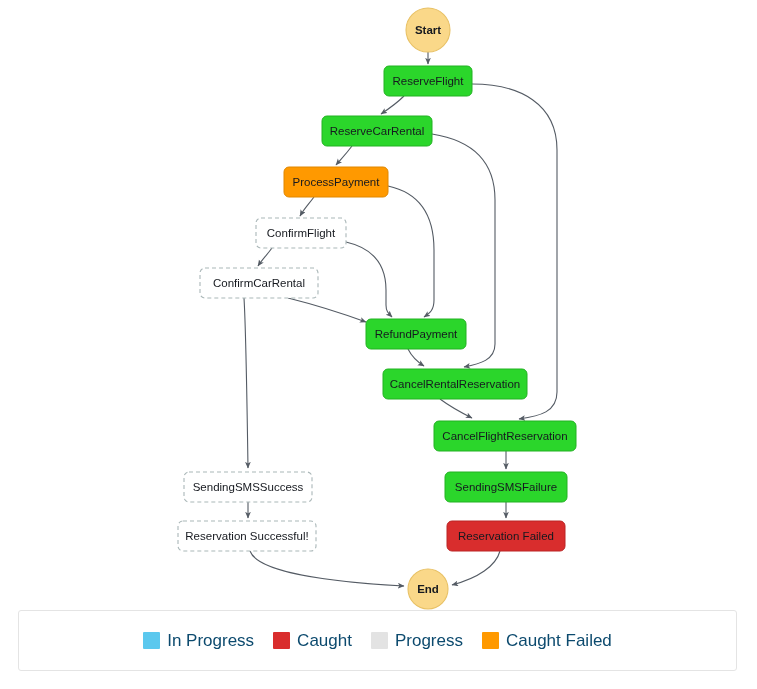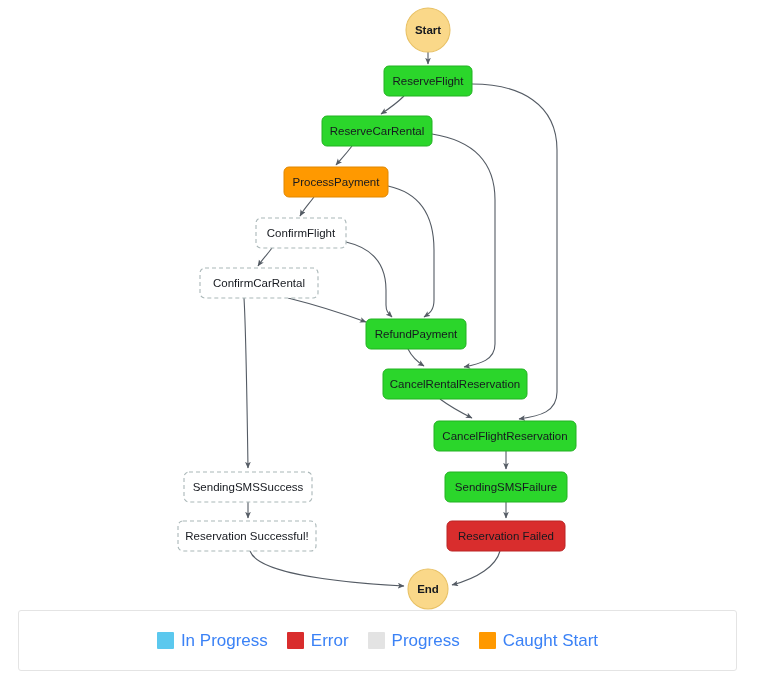--- a/index.html
+++ b/index.html
@@ -104,21 +104,21 @@
   }
   .legend-swatch {
     width: 17px;
     height: 17px;
     border-radius: 1px;
     flex: 0 0 auto;
   }
   .legend-text {
     font-family: "Liberation Sans", sans-serif;
     font-size: 17px;
-    color: #3b82f6;
+    color: #0c4a6e;
     white-space: nowrap;
   }
 </style>
 </head>
 <body>
 
 <div id="workflow-app">
 
   <svg id="graph-canvas" viewBox="0 0 757 610" xmlns="http://www.w3.org/2000/svg">
     <defs>
@@ -207,26 +207,26 @@
   </svg>
 
   <div id="legend-panel">
     <div id="legend-items">
         <div class="legend-item">
           <span class="legend-swatch" style="background: rgb(91, 200, 238);"></span>
           <span class="legend-text">In Progress</span>
         </div>
         <div class="legend-item">
           <span class="legend-swatch" style="background: rgb(217, 45, 45);"></span>
-          <span class="legend-text">Error</span>
+          <span class="legend-text">Caught</span>
         </div>
         <div class="legend-item">
           <span class="legend-swatch" style="background: rgb(227, 227, 227);"></span>
           <span class="legend-text">Progress</span>
         </div>
         <div class="legend-item">
           <span class="legend-swatch" style="background: rgb(255, 153, 0);"></span>
-          <span class="legend-text">Caught Start</span>
+          <span class="legend-text">Caught Failed</span>
         </div>
       </div>
   </div>
 
 </div>
 
 </body></html>

